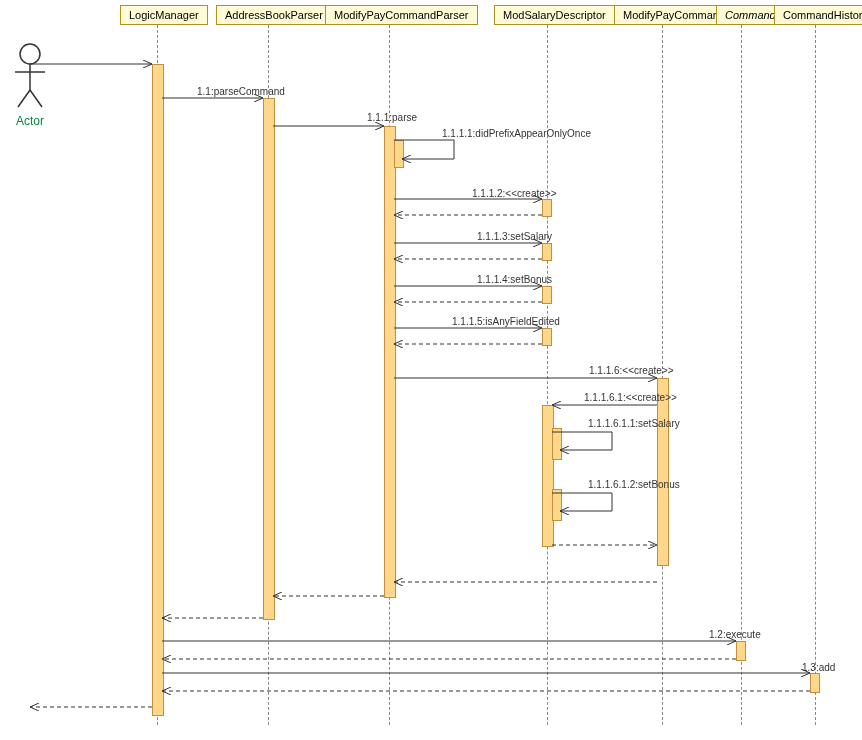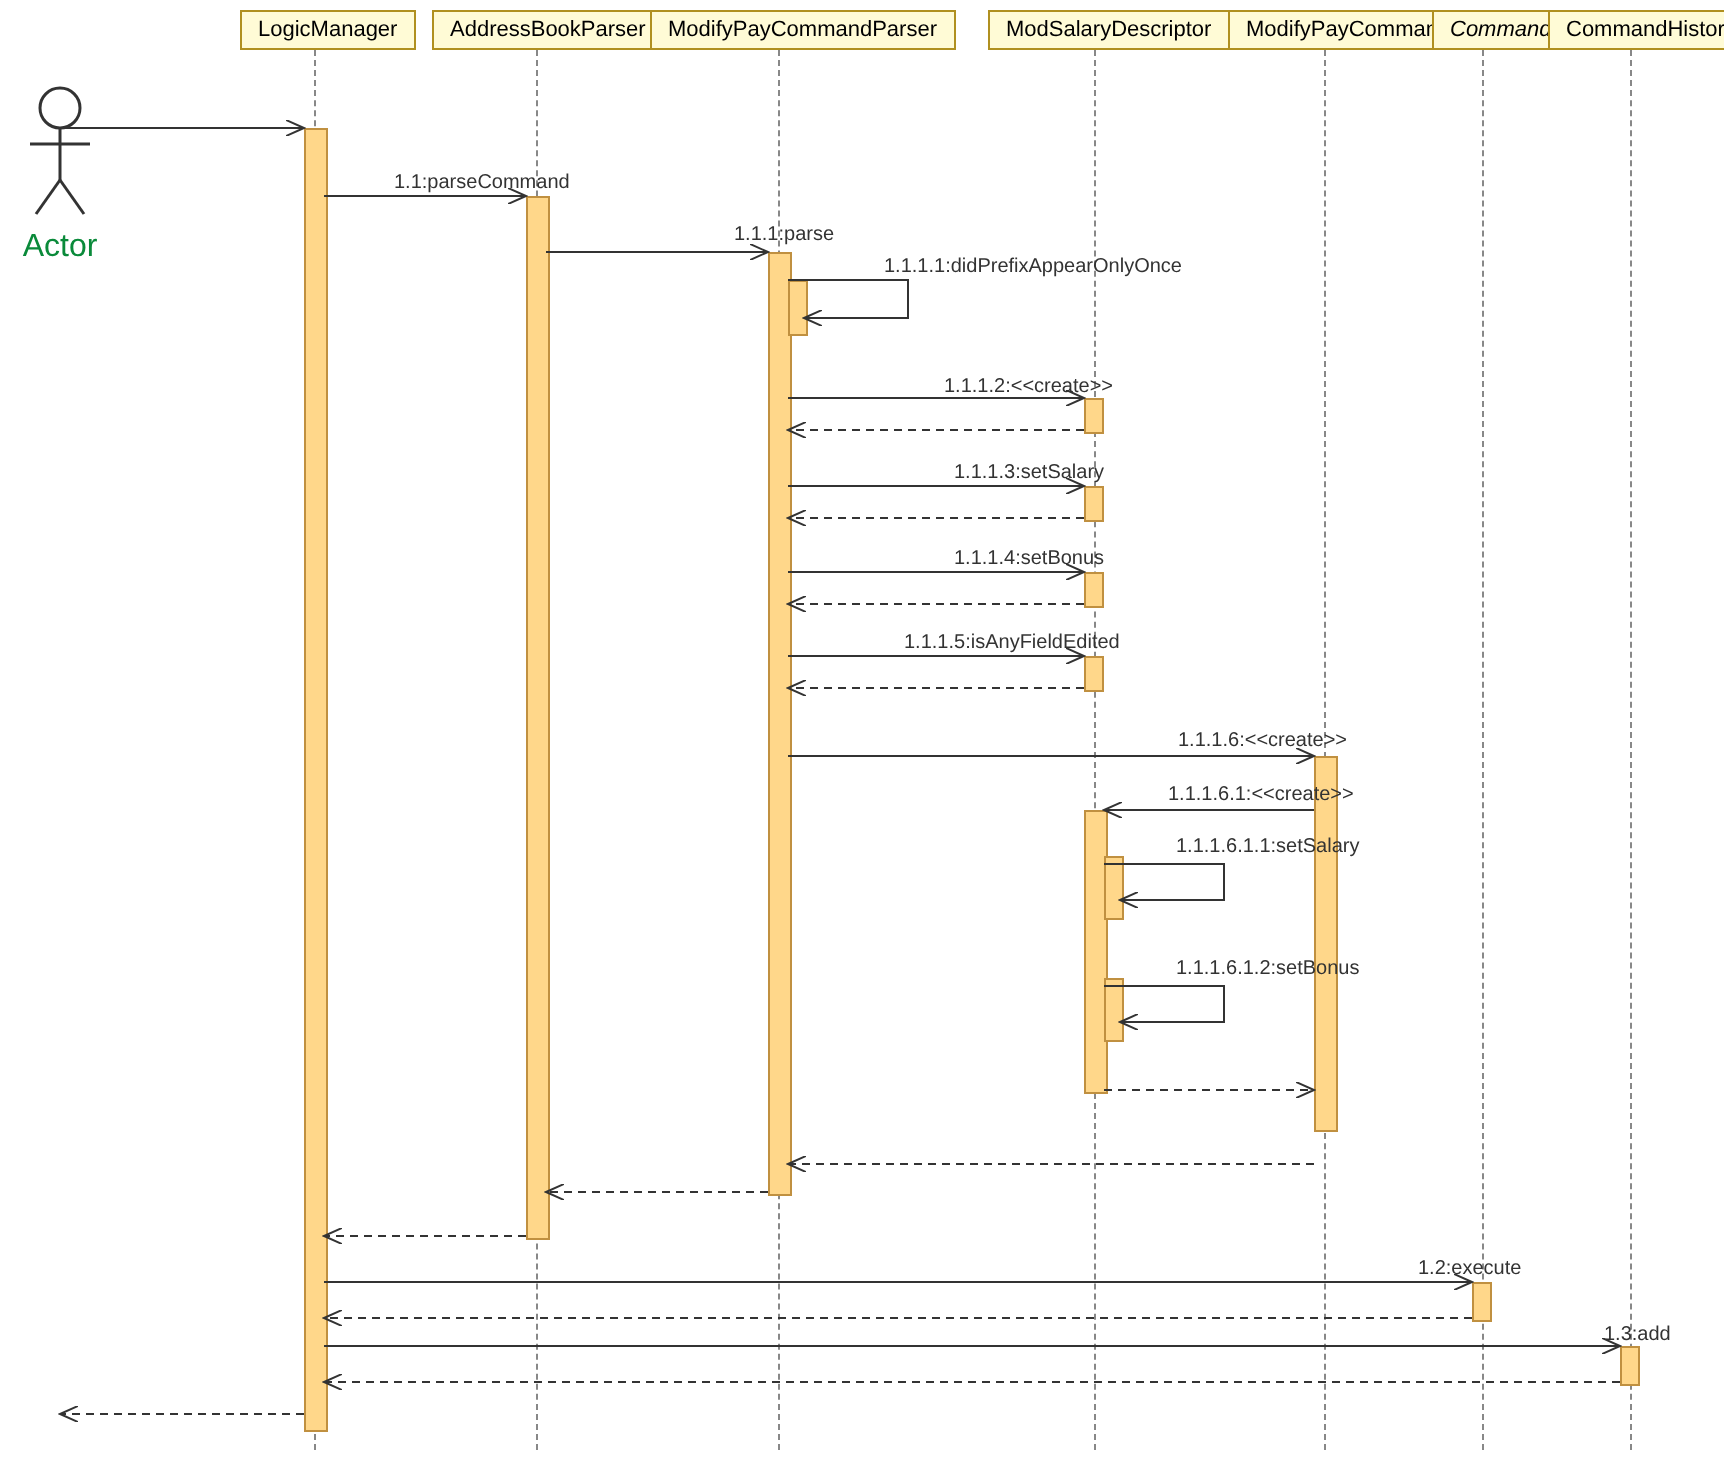--- a/index.html
+++ b/index.html
@@ -3,21 +3,21 @@
 <meta charset="utf-8">
 <style>
 body { margin: 0; padding: 0; font-family: Arial, sans-serif; font-size: 11px; background: #fff; }
 .canvas { position: relative; width: 862px; height: 740px; }
 .lifeline-box { position: absolute; background: #fffbd6; border: 1px solid #b09020; padding: 3px 8px; text-align: left; font-size: 11px; }
 .lifeline { position: absolute; border-left: 1px dashed #888; width: 0; }
 .activation { position: absolute; background: #ffd78a; border: 1px solid #c09040; width: 10px; }
 .activation.narrow { width: 8px; }
 .msg-label { position: absolute; font-size: 10px; color: #333; white-space: nowrap; margin-left: 27px; }
 .actor { position: absolute; }
-.actor-label { color: #0a8a3a; font-size: 16px; text-align: center; }
+.actor-label { color: #0a8a3a; font-size: 12px; text-align: center; }
 svg.overlay { position: absolute; top: 0; left: 0; }
 </style>
 </head>
 <body>
 
 <div class="canvas">
 
 <div class="actor" style="left:10px; top:42px;">
 <svg width="40" height="70">
 <circle cx="20" cy="12" r="10" stroke="#333" fill="none" stroke-width="1.5"></circle>

